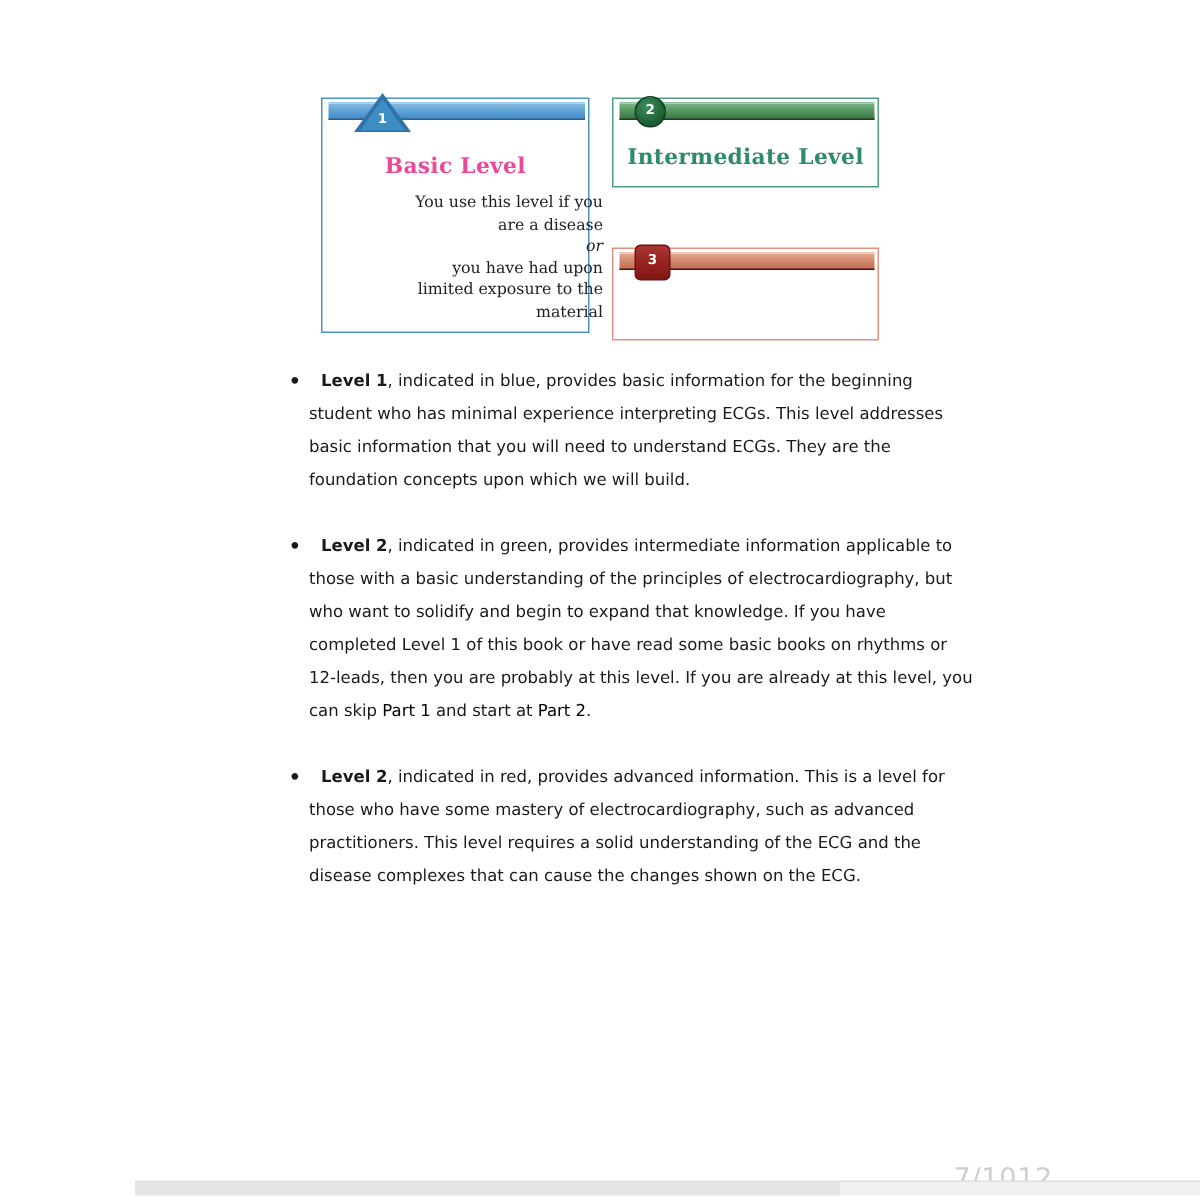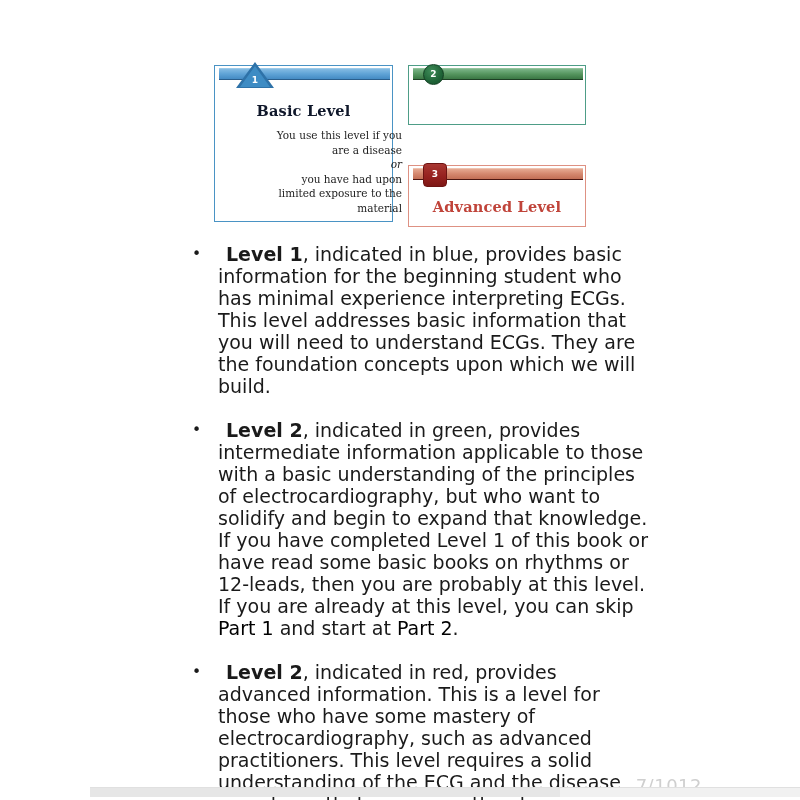--- a/index.html
+++ b/index.html
@@ -91,21 +91,21 @@
 
   .lvl-title {
     position: absolute;
     width: 100%;
     text-align: center;
     font-family: "DejaVu Serif", serif;
     font-weight: bold;
     font-size: 14.5px;
     letter-spacing: 0.2px;
   }
-  #box-basic .lvl-title { top: 36px; color: #0f172a; }
+  #box-basic .lvl-title { top: 36px; color: #ec4899; }
 
   #basic-desc {
     position: absolute;
     top: 62px;
     left: 24px;
     width: 163px;
     text-align: right;
     font-family: "DejaVu Serif", serif;
     font-size: 10.5px;
     line-height: 14.5px;
@@ -230,25 +230,24 @@
     font-size: 15.5px;
     line-height: 22px;
     color: #1a1a1a;
     text-align: left;
     padding-left: 2px;
     box-sizing: border-box;
   }
   .bullet-text {
     flex: 1 1 auto;
     font-family: "DejaVu Sans", sans-serif;
-    font-size: 19px;
+    font-size: 11px;
     line-height: 22px;
     color: #1a1a1a;
     text-align: left;
-    margin-left: 12px;
   }
   .bullet-text b { font-weight: bold; }
   .lead-space { display: inline-block; width: 8px; }
   a.docref {
     color: #000000;
     text-decoration: none;
   }
 
   
   #page-indicator {
@@ -308,29 +307,29 @@
       <span>material</span>
     </div>
   </div>
 
   <div class="lvl-box" id="box-inter">
     <div class="hdr"></div>
     <div class="hdr-underline"></div>
     <div class="circ-badge">
       <div class="num">2</div>
     </div>
+    <div class="lvl-title">Intermediate Level</div>
   </div>
 
   <div class="lvl-box" id="box-adv">
     <div class="hdr"></div>
     <div class="hdr-underline"></div>
     <div class="sq-badge">
       <div class="num">3</div>
     </div>
-    <div class="lvl-title">Advanced Level</div>
   </div>
 </div>
 
 <div id="content">
 
   <div class="bullet-row">
     <div class="bullet-dot">•</div>
     <div class="bullet-text"><span class="lead-space"></span><b>Level 1</b><span>, indicated in blue, provides basic information for the beginning student who has minimal experience interpreting ECGs. This level addresses basic information that you will need to understand ECGs. They are the foundation concepts upon which we will build.</span></div>
   </div>
 

